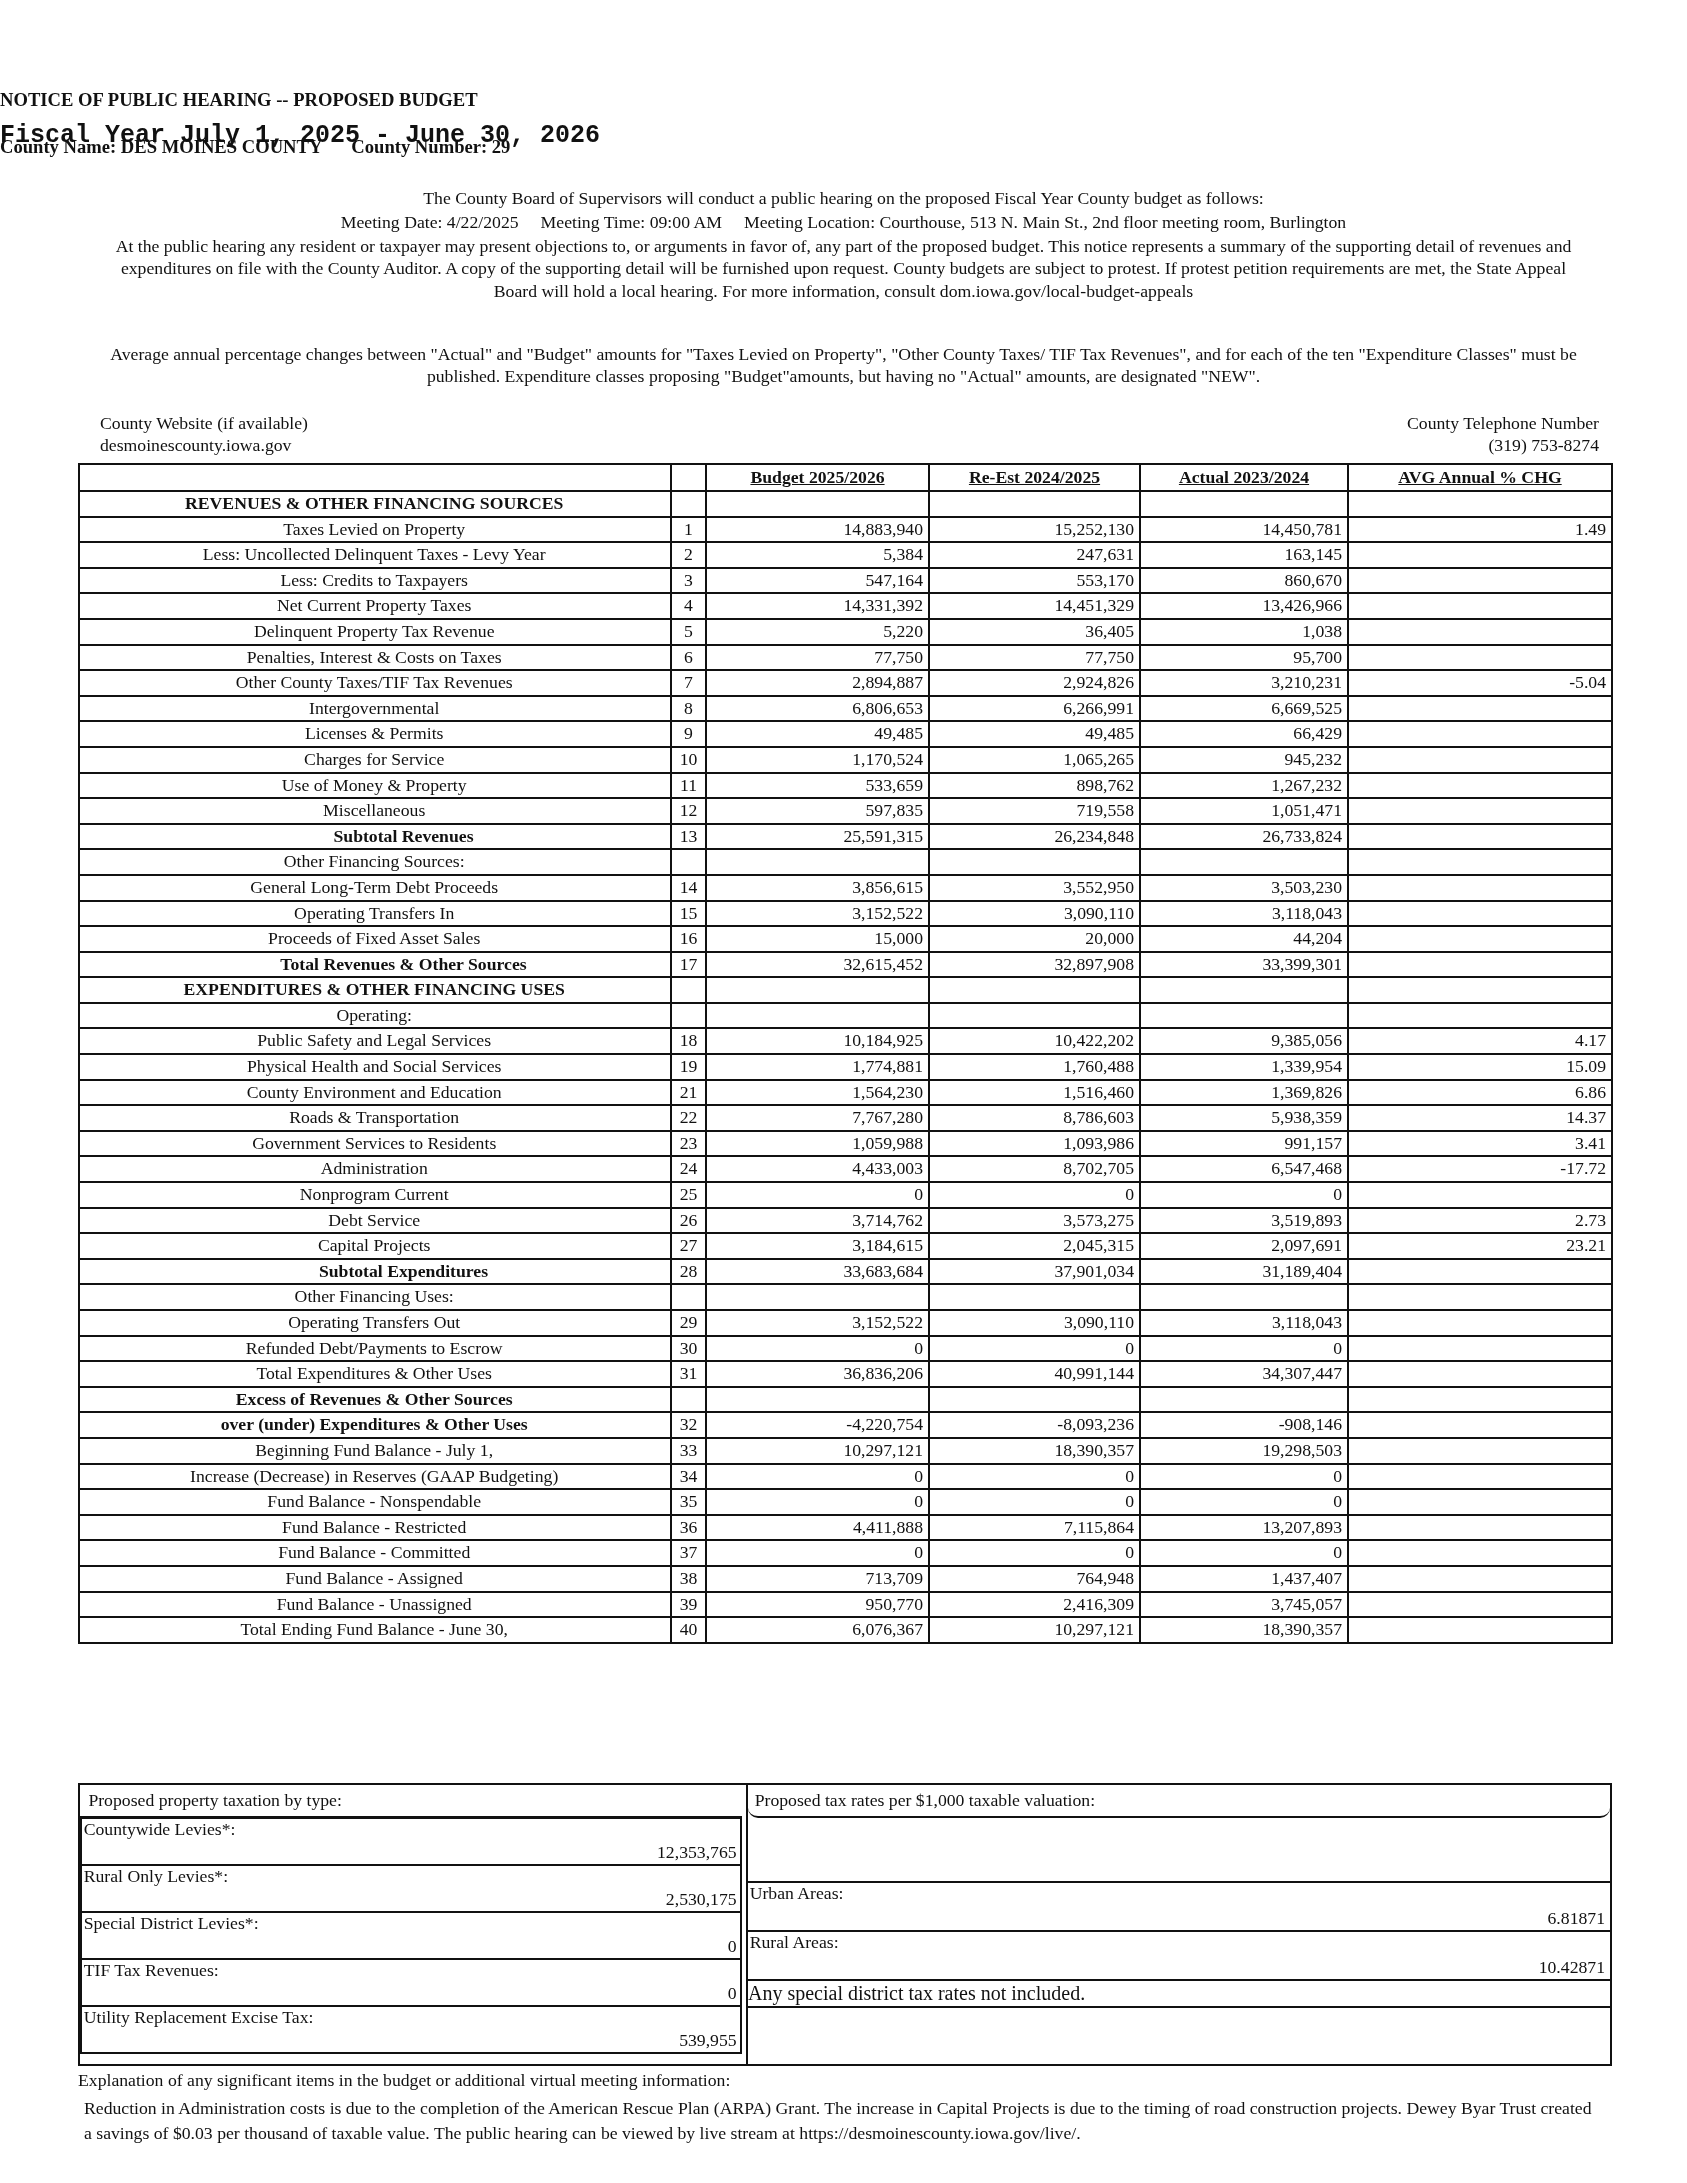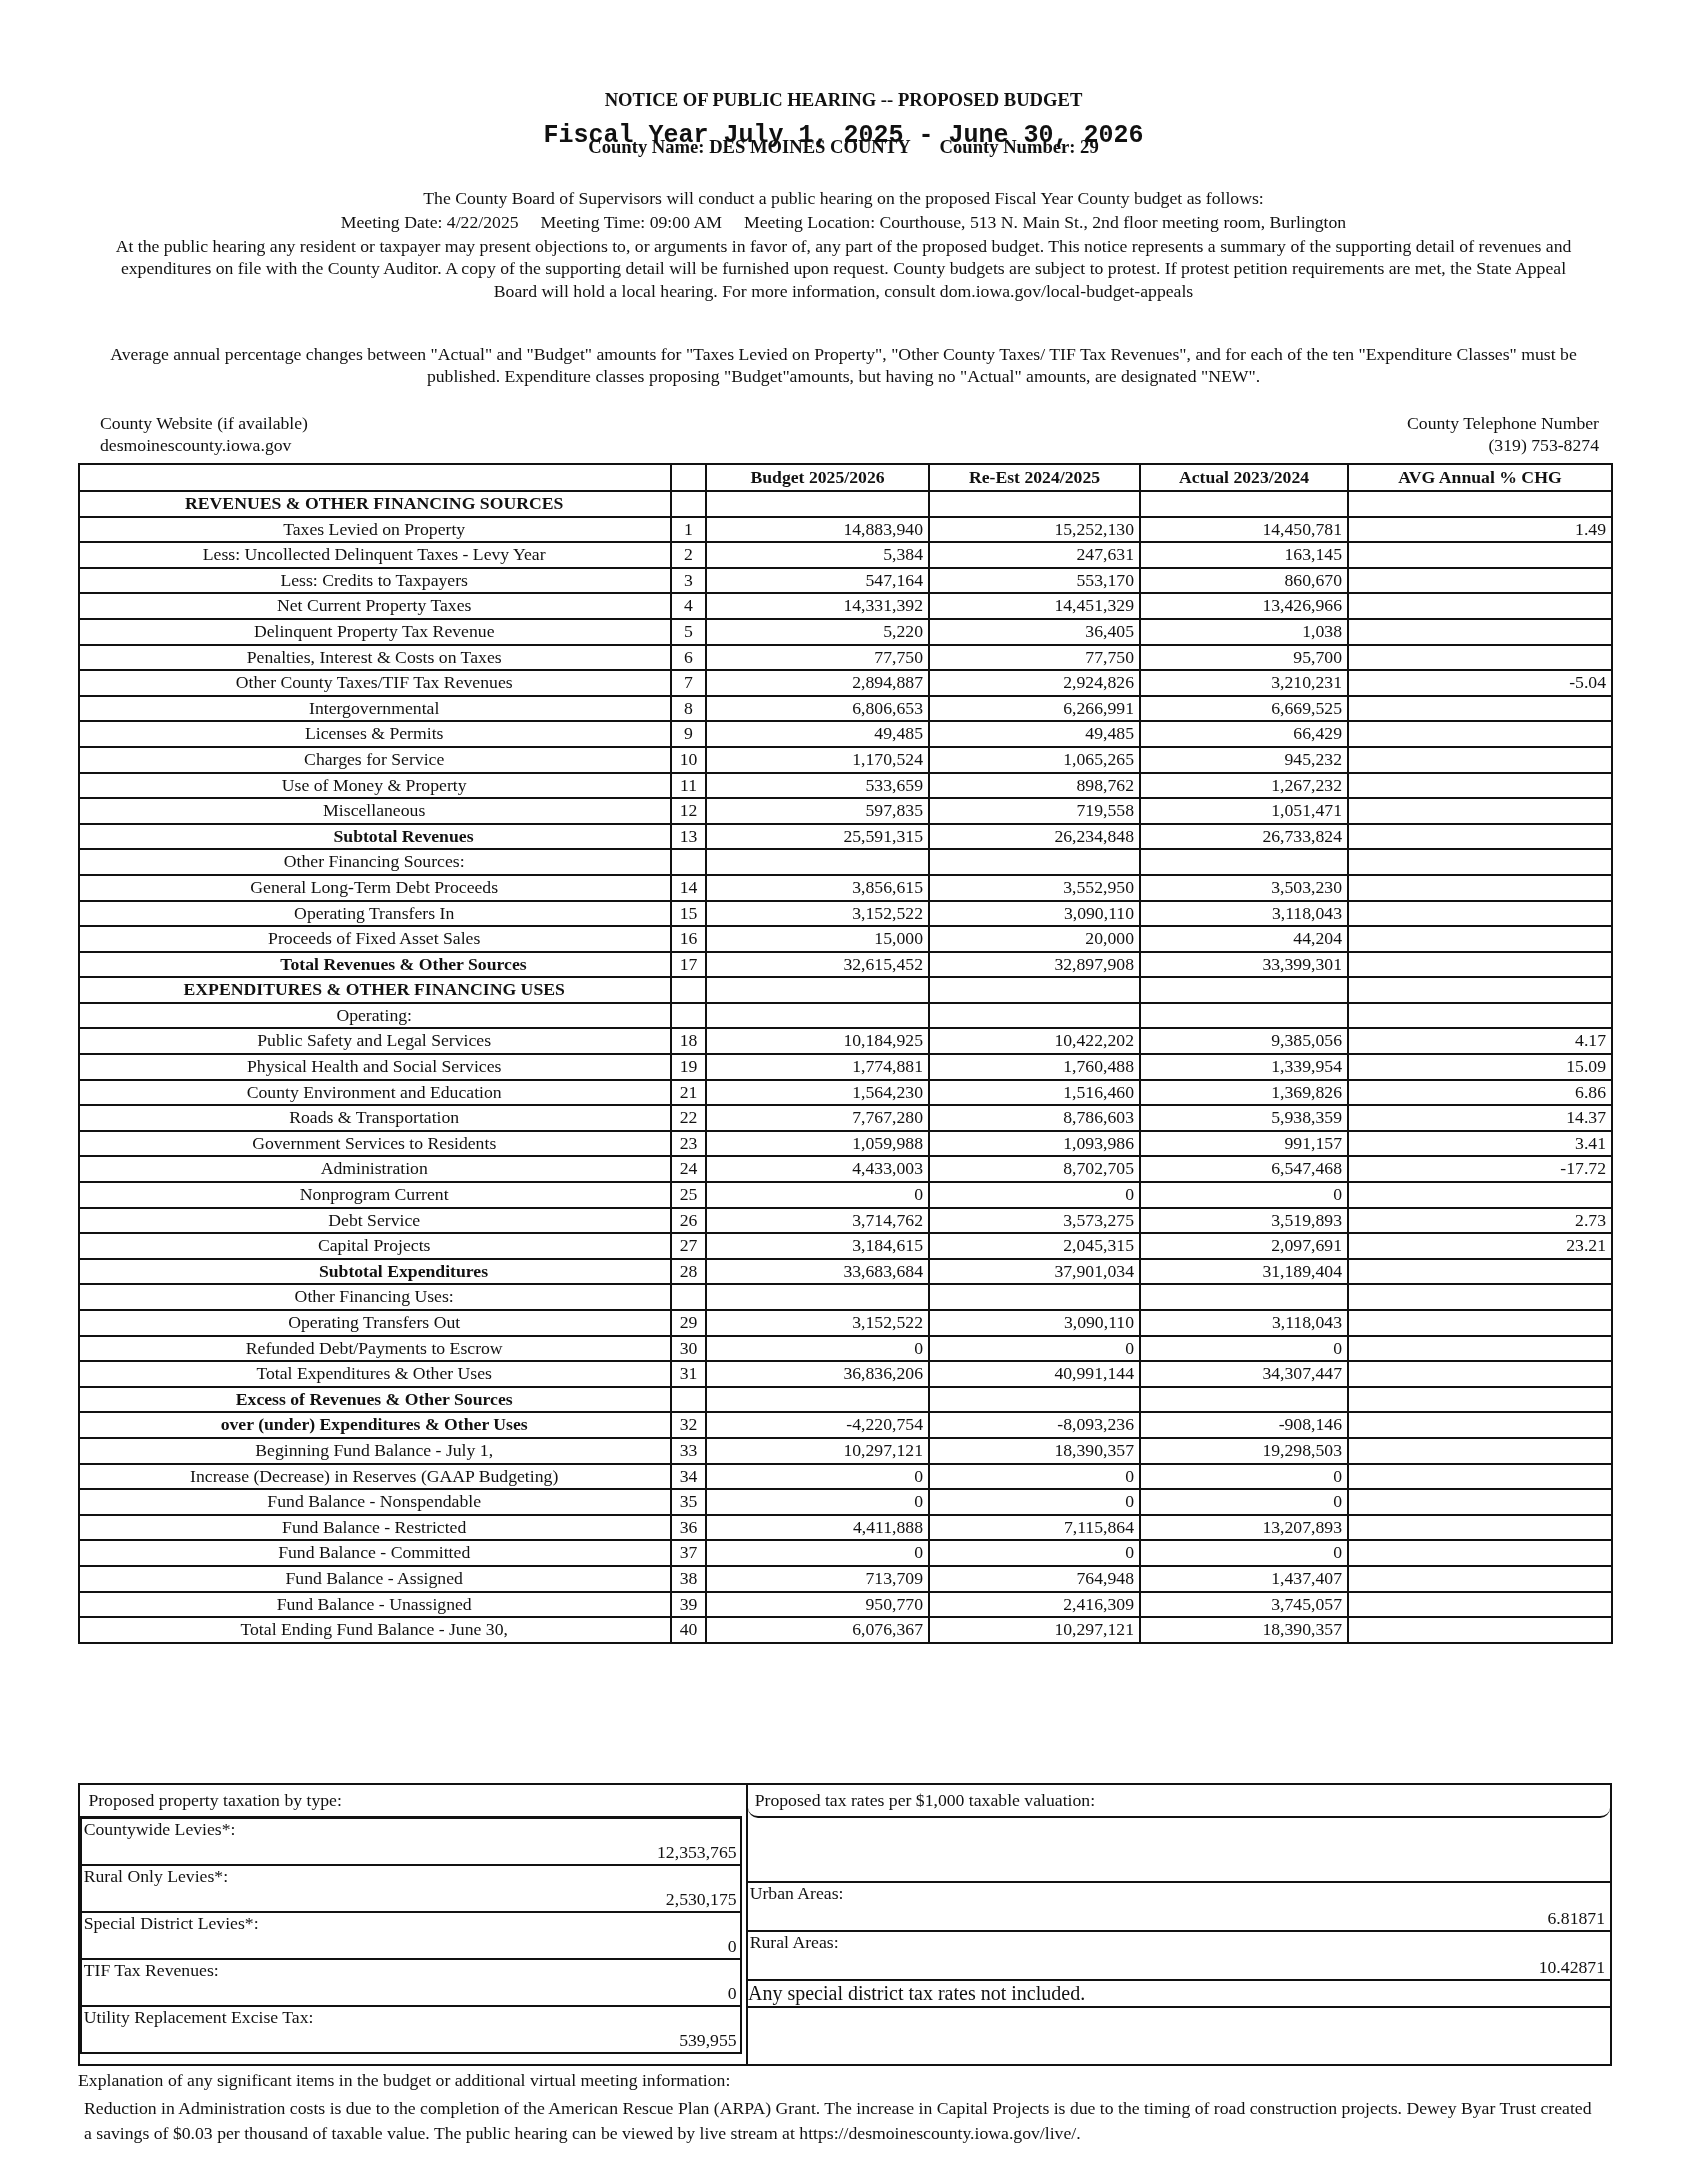--- a/index.html
+++ b/index.html
@@ -1,33 +1,33 @@
 <!DOCTYPE html>
 <html style="font-size:13.5px"><head>
 <meta charset="utf-8">
 <style>
   html, body { margin:0; padding:0; background:#ffffff; }
   body { width:1687px; height:2183px; position:relative; font-family:"Liberation Serif", "DejaVu Serif", serif; color:#111; overflow:hidden; }
-  .center { position:absolute; left:0; width:1687px; text-align:center; }
+  .center { position:absolute; left:0; width:1687px; }
   .hdr1 { top:88px; font-size:18.6px; font-weight:bold; line-height:23.6px; }
   .hdr2 { top:124px; font-size:25px; font-weight:bold; line-height:23.6px;font-family:Liberation Mono, monospace; }
   .hdr3 { top:135px; font-size:18.6px; font-weight:bold; line-height:23.6px; }
   .hdr3 .gap { display:inline-block; width:29px; }
   .intro { position:absolute; left:101px; width:1485px; text-align:center; font-size:17.7px; font-weight:normal; line-height:22.4px; }
   .intro-a { top:187px; }
   .intro-b { top:211px; }
   .intro-b .gap { display:inline-block; width:22px; }
   .intro-c { top:235px; }
   .intro-d { top:343px; }
   .meta-left { position:absolute; left:100px; top:412px; font-size:17.7px; line-height:22px; }
   .meta-right { position:absolute; right:88px; top:412px; font-size:17.7px; line-height:22px; text-align:right; }
 
   table.budget { position:absolute; left:78px; top:463px; width:1534px; border-collapse:collapse; table-layout:fixed; font-size:17.7px; }
   table.budget td, table.budget th { border:2.5px solid #111; padding:0 5px; height:23.6px; line-height:23.6px; white-space:nowrap; overflow:hidden; }
-  table.budget th { font-weight:bold; text-align:center; height:25px; }
+  table.budget th { font-weight:bold; text-align:center; height:25px;text-decoration:underline; }
   table.budget td.num { text-align:right; padding-right:5px; }
   table.budget td.ln { text-align:center; padding:0; }
   table.budget td.lbl { text-align:center; padding-left:3.4px; }
   .bold { font-weight:bold; }
   .indent { padding-left:62px !important; }
 
   .taxwrap { position:absolute; left:78px; top:1783px; width:1534px; height:283px; border:2.5px solid #111; box-sizing:border-box; }
   .taxleft { position:absolute; left:0; top:0; width:662px; height:100%; }
   .taxright { position:absolute; left:666px; top:0; right:0; height:100%; border-left:2.5px solid #111; }
   .tl-head { height:31px; line-height:31px; font-size:17.7px; padding-left:8.4px; border-bottom:3.4px solid #111; }

